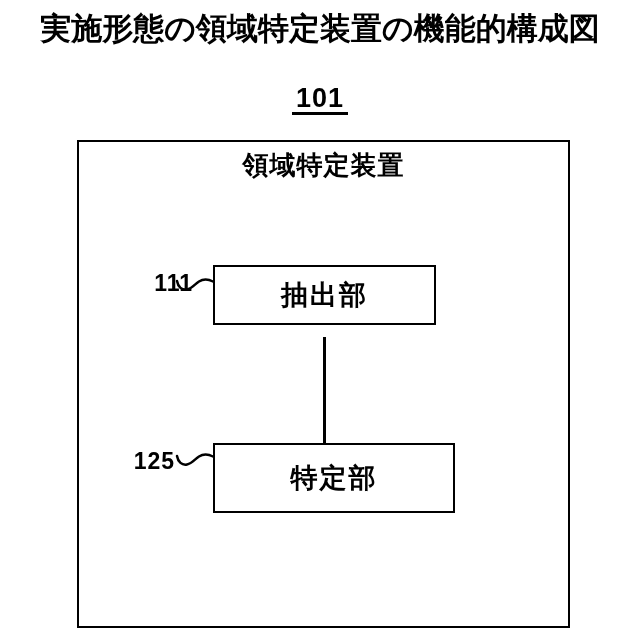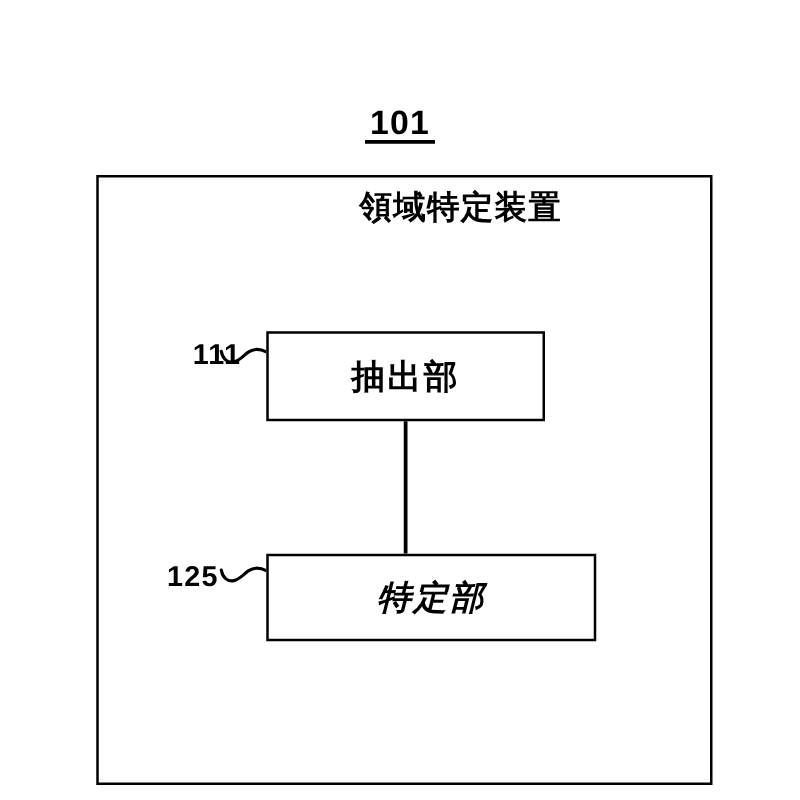--- a/index.html
+++ b/index.html
@@ -56,50 +56,48 @@
   .device-label {
     position: absolute;
     left: 77px;
     width: 493px;
     top: 148px;
     text-align: center;
     font-size: 26px;
     font-weight: bold;
     letter-spacing: 1px;
     white-space: nowrap;
-    margin-left: 45px;
   }
   .block-box {
     position: absolute;
     box-sizing: border-box;
     border: 2px solid #000000;
     background: #ffffff;
     display: flex;
     align-items: center;
     justify-content: center;
   }
   .block-box .block-label {
     font-size: 27px;
     font-weight: bold;
     letter-spacing: 2px;
     white-space: nowrap;
   }
   .block-box-1 {
     left: 213px;
     top: 265px;
     width: 223px;
-    height: 72px;
+    height: 60px;
     align-items: center;
   }
   .block-box-2 {
     left: 213px;
     top: 443px;
-    width: 264px;
+    width: 242px;
     height: 70px;
-    font-style: italic;
   }
   .ref-number {
     position: absolute;
     width: 45px;
     text-align: right;
     font-size: 23px;
     font-weight: bold;
     line-height: 24px;
     letter-spacing: 1px;
   }
@@ -119,20 +117,21 @@
     width: 3px;
     height: 106px;
     background: #000000;
   }
 </style>
 </head>
 <body>
 
 <div class="canvas">
 
+  <div class="diagram-title">実施形態の領域特定装置の機能的構成図</div>
 
   <div class="fig-ref-wrap">
     <span class="fig-ref">101</span>
   </div>
 
   <div class="outer-box"></div>
 
   <div class="device-label">領域特定装置</div>
 
   <div class="ref-number ref-number-1">111</div>

